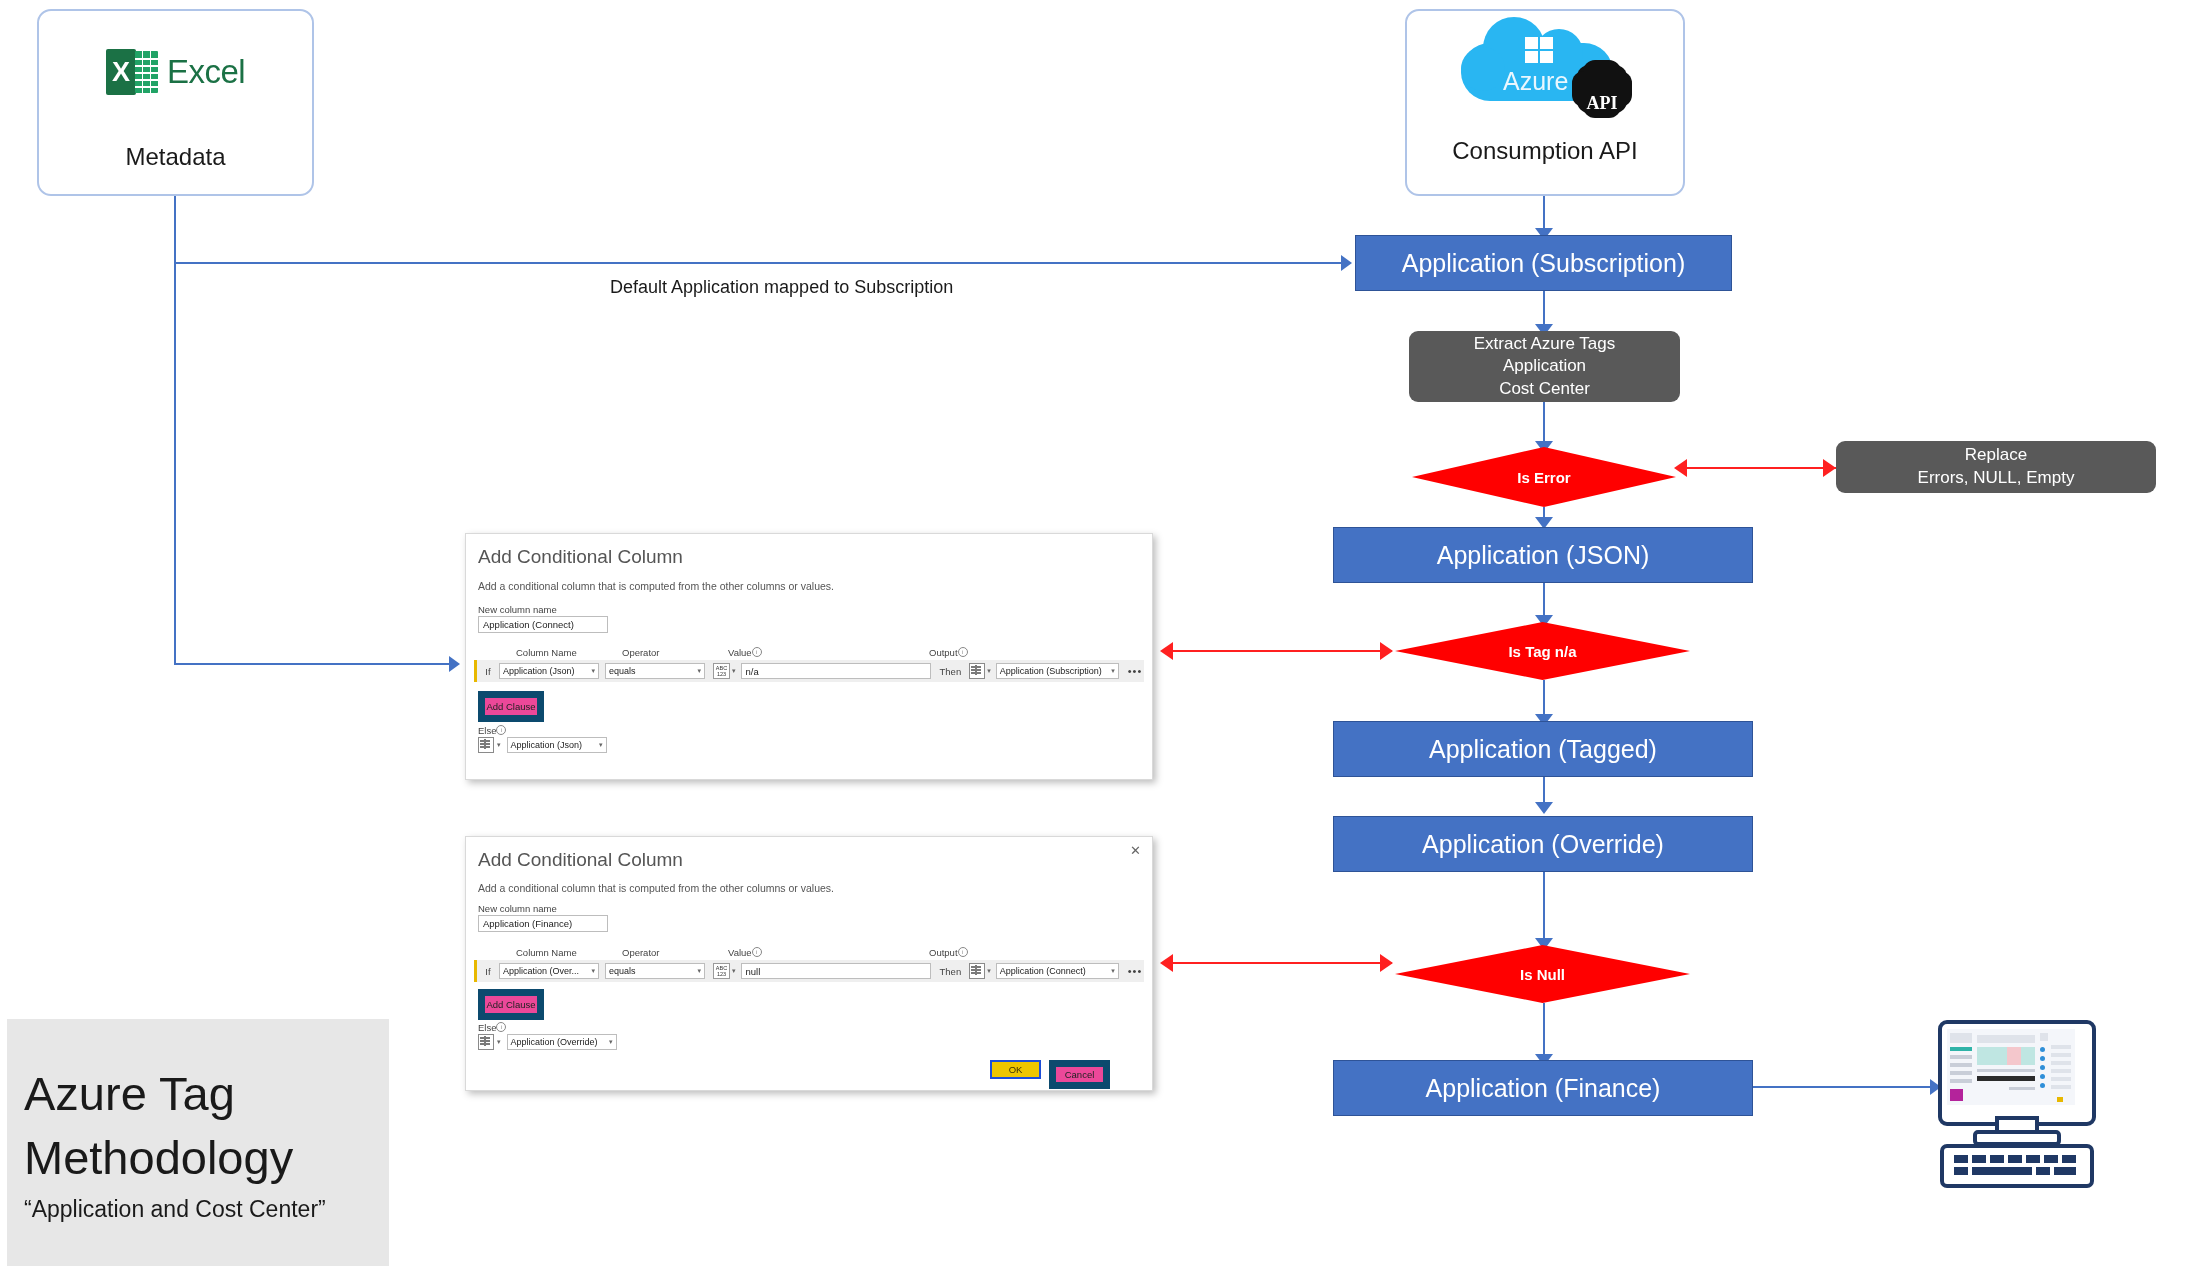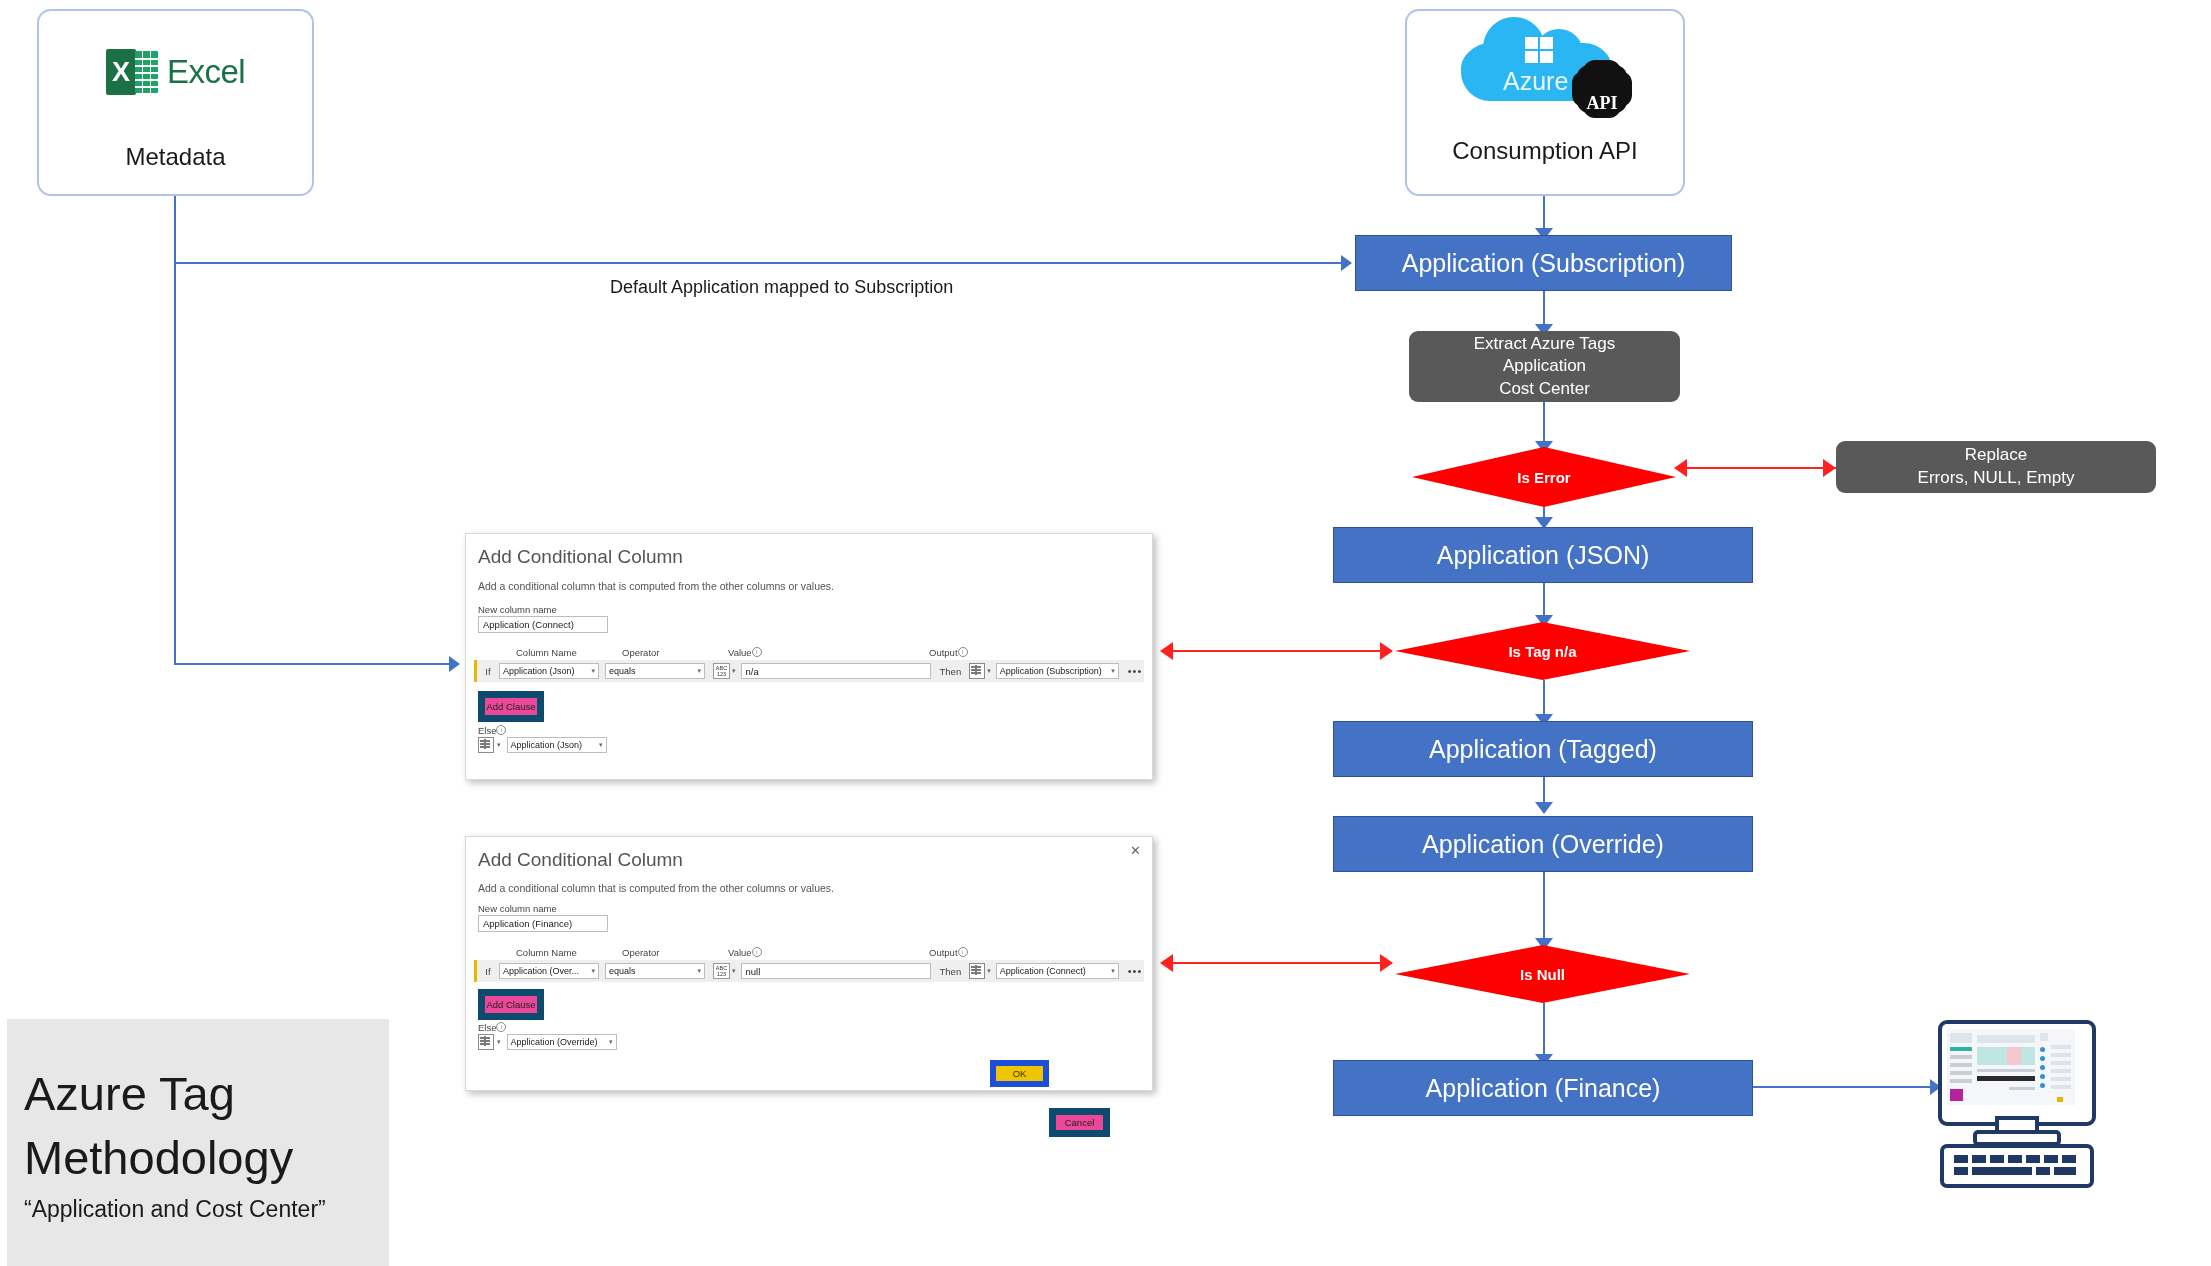--- a/index.html
+++ b/index.html
@@ -89,21 +89,21 @@
       box-sizing:border-box;display:flex;align-items:center;padding:0 4px;
       font-size:9.5px;color:#222;}
   .pq-sel{border:1px solid #bdbdbd;background:#fff;height:16px;
       box-sizing:border-box;display:flex;align-items:center;
       justify-content:space-between;padding:0 3px;font-size:9px;color:#222;}
   .pq-sel .car{font-size:7px;color:#666;}
   .pq-clauserow{background:#efefef;display:flex;align-items:center;
       border-left:3px solid #E8B800;box-sizing:border-box;}
   .pq-btn{border:7px solid #0c4a6e;background:#ec4899;font-size:9.5px;color:#222;
       display:flex;align-items:center;justify-content:center;}
-  .pq-ok{background:#EEC600;border:6px solid #1d4ed8;color:#3a3000;}
+  .pq-ok{background:#EEC600;border:2px solid #1d4ed8;color:#3a3000;}
   .typeicon{width:15px;height:14px;border:1px solid #9a9a9a;background:#fff;
       font-size:5.5px;line-height:6px;color:#333;display:flex;
       flex-direction:column;align-items:center;justify-content:center;}
   .colicon{width:14px;height:14px;border:1px solid #8a8a8a;background:#fff;
       position:relative;}
   .colicon i{position:absolute;background:#7a7a7a;}
   .info{display:inline-block;width:8px;height:8px;border:1px solid #888;
       border-radius:50%;font-size:6px;line-height:8px;text-align:center;
       color:#888;vertical-align:2px;}
   .ellip{font-size:11px;color:#444;letter-spacing:1px;}
@@ -434,21 +434,21 @@
         <i style="left:5px;top:1px;width:1.5px;height:10px;"></i>
       </div>
       <span class="car" style="font-size:7px;color:#666;margin-left:3px;">▾</span>
       <div class="pq-sel" style="width:110px;margin-left:6px;">
         <span>Application (Override)</span>
           <span class="car">▾</span>
         </div>
     </div>
 
     <div class="abs pq-btn pq-ok" style="left:524px;top:223px;width:47px;height:15px;">OK</div>
-    <div class="abs pq-btn" style="left:583px;top:223px;width:47px;height:15px;margin-top:48px;">Cancel</div>
+    <div class="abs pq-btn" style="left:583px;top:223px;width:47px;height:15px;">Cancel</div>
   </div>
 
   <div class="abs titleblk" style="left:7px;top:1019px;width:382px;height:247px;">
     <div class="t1" style="position:absolute;left:17px;top:50px;">Azure Tag</div>
     <div class="t1" style="position:absolute;left:17px;top:114px;">Methodology</div>
     <div class="t2" style="position:absolute;left:17px;top:177px;">“Application and Cost Center”</div>
   </div>
 
 </div>
 

